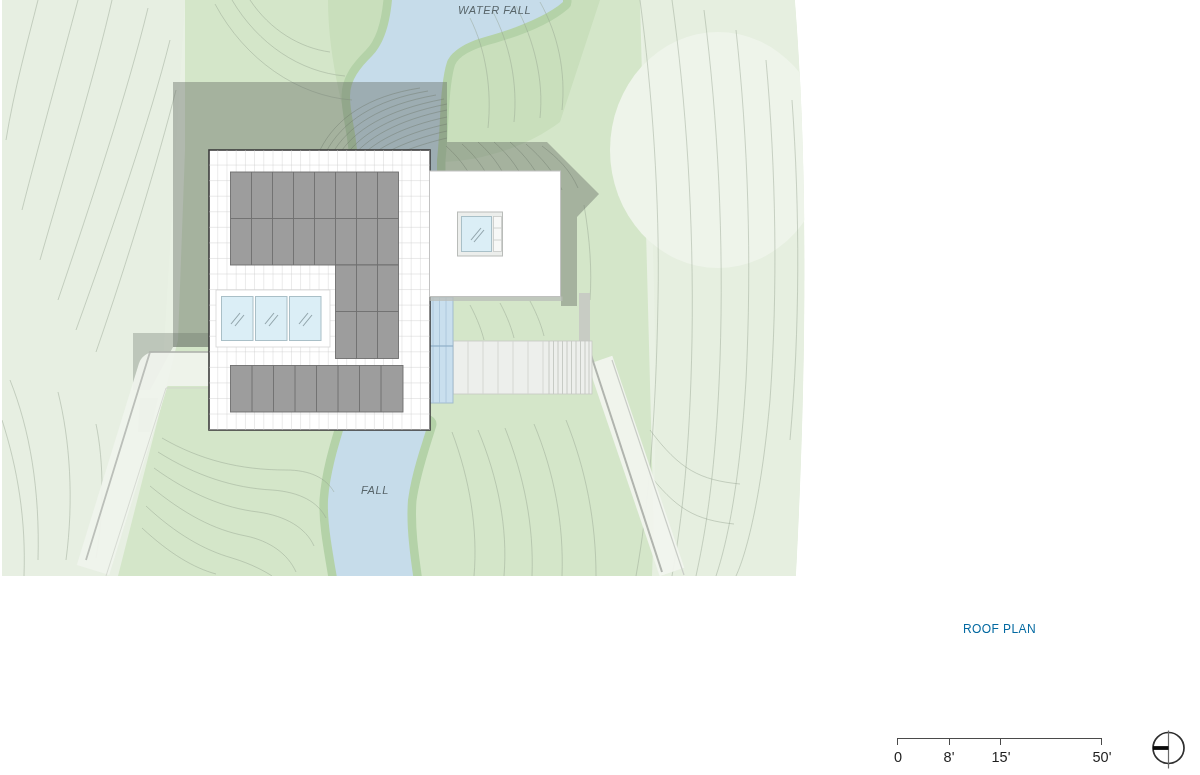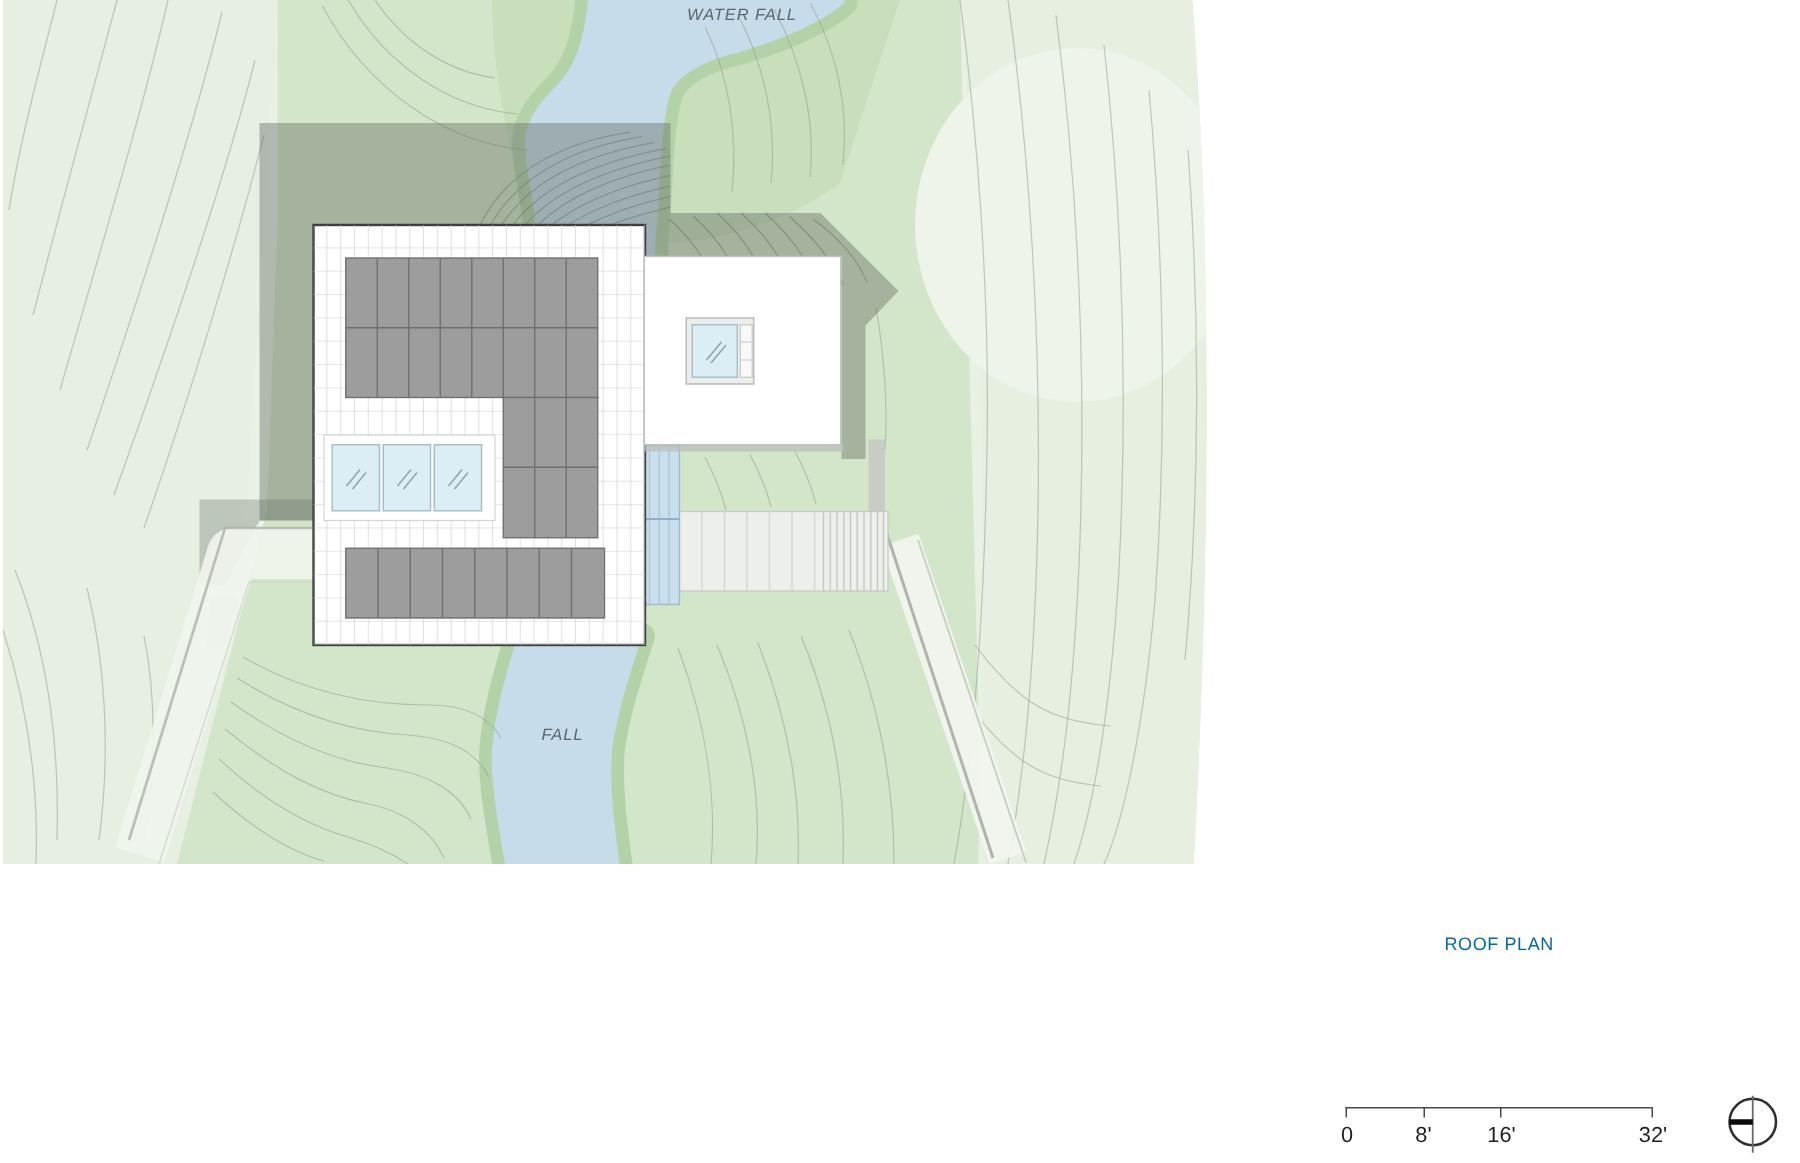--- a/index.html
+++ b/index.html
@@ -216,22 +216,22 @@
   <div class="drawing-title">ROOF PLAN</div>
 
   <div class="scalebar">
     <div class="bar"></div>
     <div class="tick" style="left:0px;"></div>
     <div class="tick" style="left:51.5px;"></div>
     <div class="tick" style="left:103px;"></div>
     <div class="tick" style="left:204px;"></div>
     <div class="lbl" style="left:1px;">0</div>
     <div class="lbl" style="left:52px;">8'</div>
-    <div class="lbl" style="left:104px;">16'</div>
-    <div class="lbl" style="left:205px;">32'</div>
+    <div class="lbl" style="left:104px;">15'</div>
+    <div class="lbl" style="left:205px;">50'</div>
   </div>
 
   <svg class="north" width="42" height="46" viewBox="0 0 42 46">
     <circle cx="20.5" cy="22" r="15.5" fill="none" stroke="#2f2f2f" stroke-width="1.7"></circle>
     <line x1="20.5" y1="4.5" x2="20.5" y2="42.5" stroke="#6a6a6a" stroke-width="1.2"></line>
     <line x1="5" y1="22" x2="20.5" y2="22" stroke="#0a0a0a" stroke-width="3.8"></line>
   </svg>
 
 </div>
 

